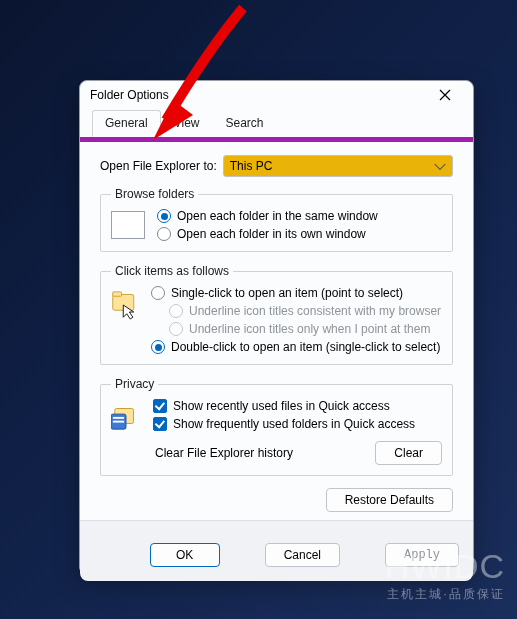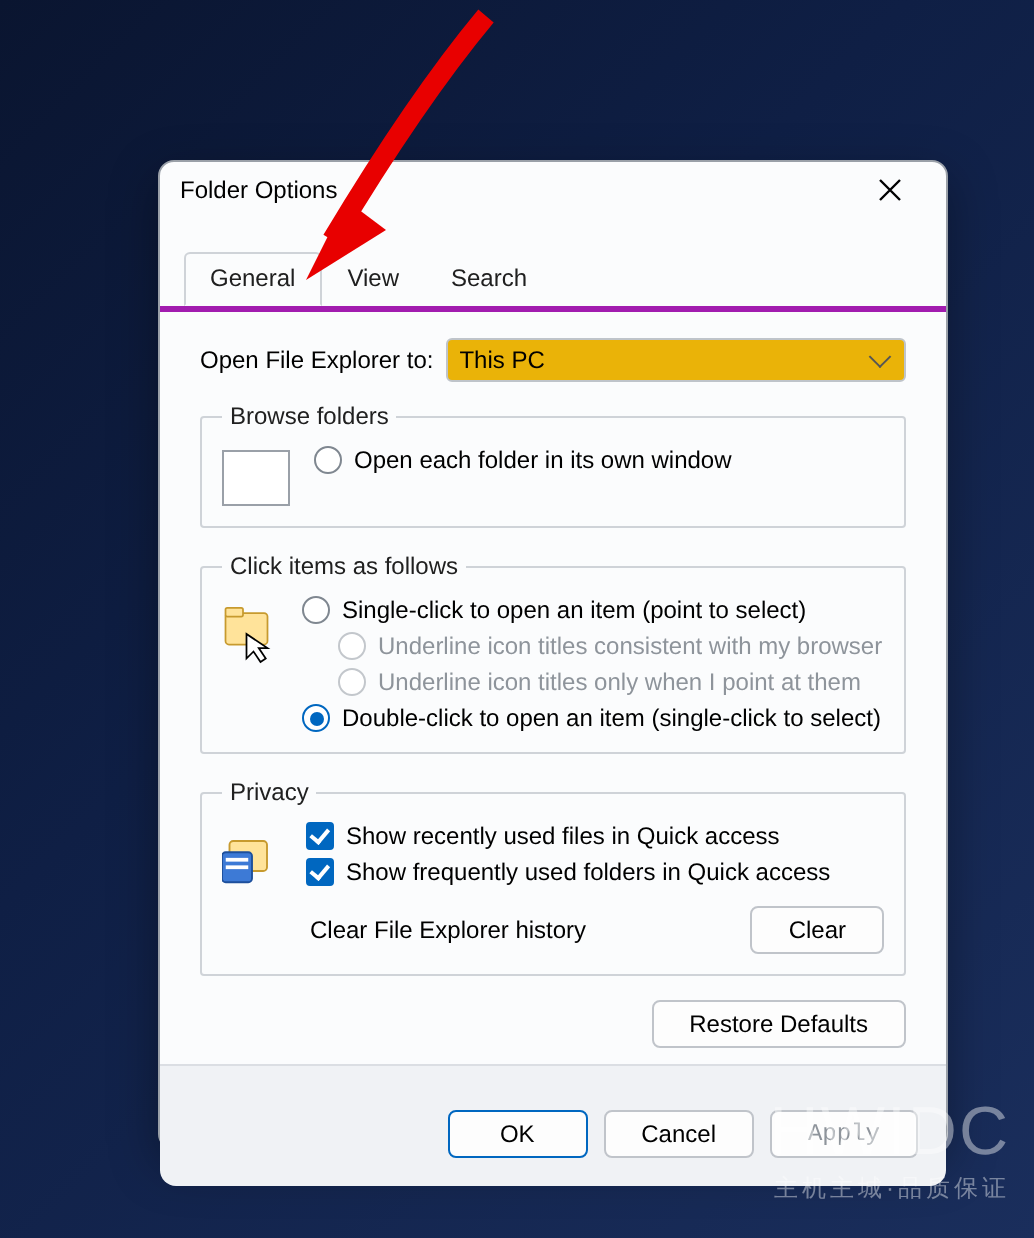--- a/index.html
+++ b/index.html
@@ -40,24 +40,23 @@
   .titlebar .spacer { flex: 1; }
   .closebtn {
     width: 36px; height: 28px;
     display: flex; align-items: center; justify-content: center;
     cursor: pointer;
   }
   .closebtn svg { width: 12px; height: 12px; }
   .tabs {
     display: flex;
     padding: 0 12px;
-    border-bottom: 3px solid #a21caf;
+    border-bottom: 5px solid #a21caf;
     position: relative;
     top: 1px;
-    margin-top: 16px;
   }
   .tab {
     padding: 5px 12px 6px;
     border: 1px solid transparent;
     border-top-left-radius: 3px;
     border-top-right-radius: 3px;
     color: #202020;
     cursor: pointer;
     margin-right: 0;
     position: relative;
@@ -161,20 +160,21 @@
   }
   .clear-row .label { flex: 1; }
   .btn {
     border: 1px solid #c0c4ca;
     background: #fdfdfd;
     border-radius: 4px;
     padding: 4px 18px;
     cursor: pointer;
     font-size: 12px;
     color: #000;
+    margin-left: 37px;
   }
   .rd-row { display: flex; justify-content: flex-end; margin-top: 4px; }
   .footer {
     display: flex;
     justify-content: flex-end;
     gap: 8px;
     padding: 22px 14px 14px;
     background: #f0f2f5;
     border-top: 1px solid #dbdee3;
     border-bottom-left-radius: 8px;
@@ -233,20 +233,24 @@
         <span>This PC</span>
       </div>
     </div>
 
     <fieldset>
       <legend>Browse folders</legend>
       <div class="field-inner">
         <div class="icon-box"></div>
         <div class="options">
           <div class="opt">
+              <span class="radio checked"></span>
+              <span>Open each folder in the same window</span>
+            </div>
+          <div class="opt">
               <span class="radio"></span>
               <span>Open each folder in its own window</span>
             </div>
         </div>
       </div>
     </fieldset>
 
     <fieldset>
       <legend>Click items as follows</legend>
       <div class="field-inner">

